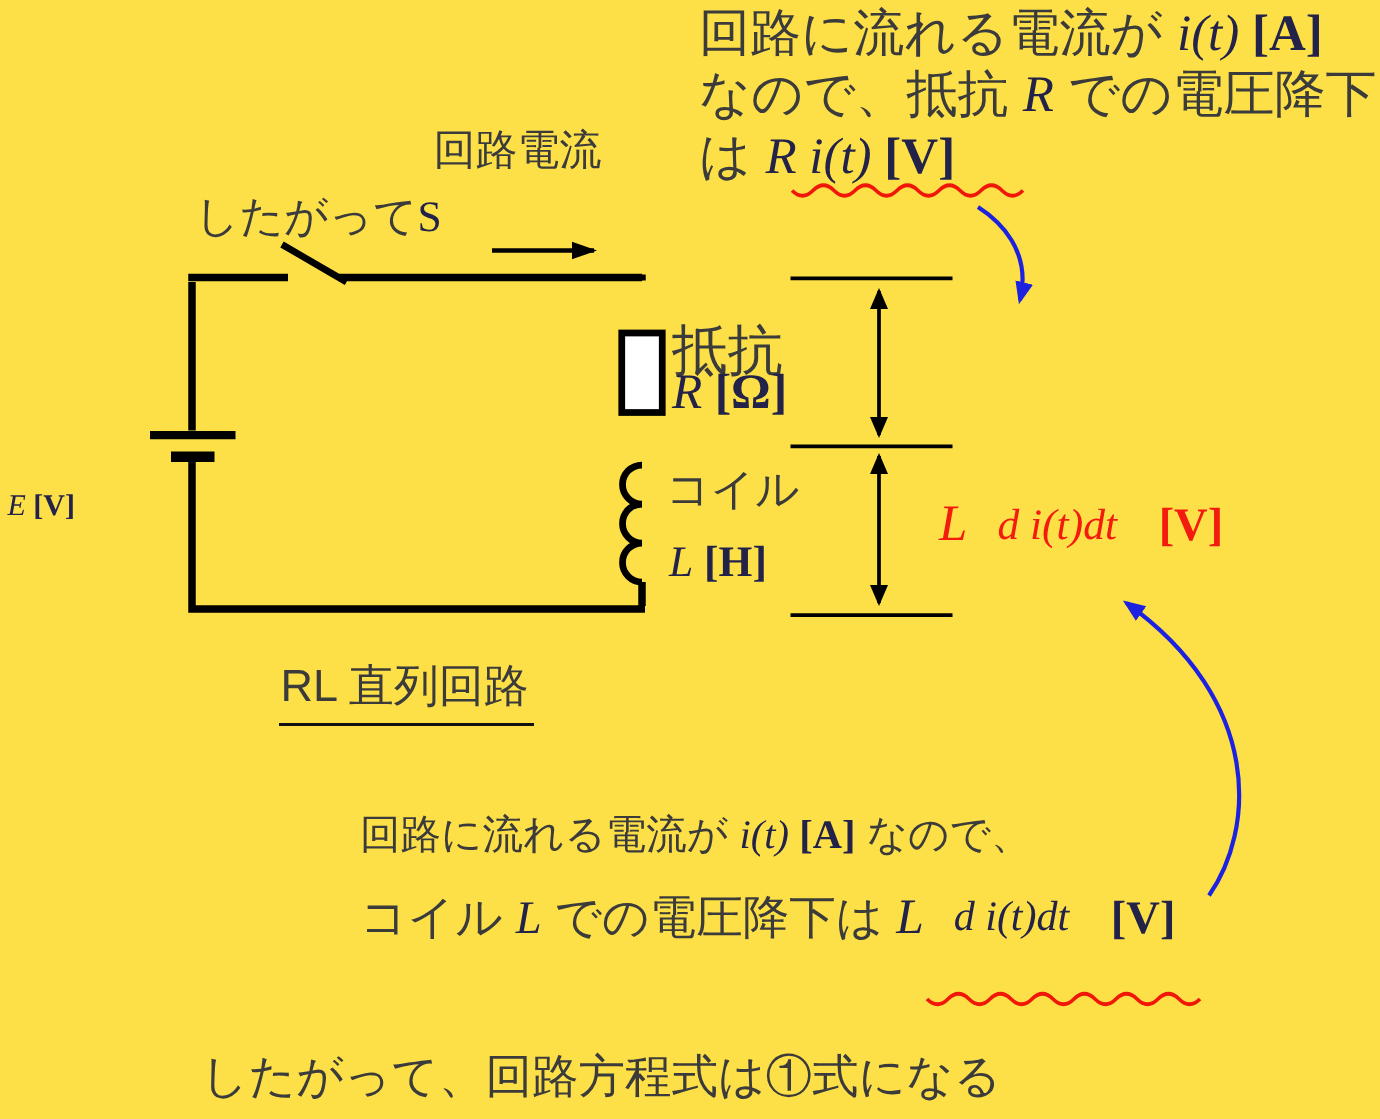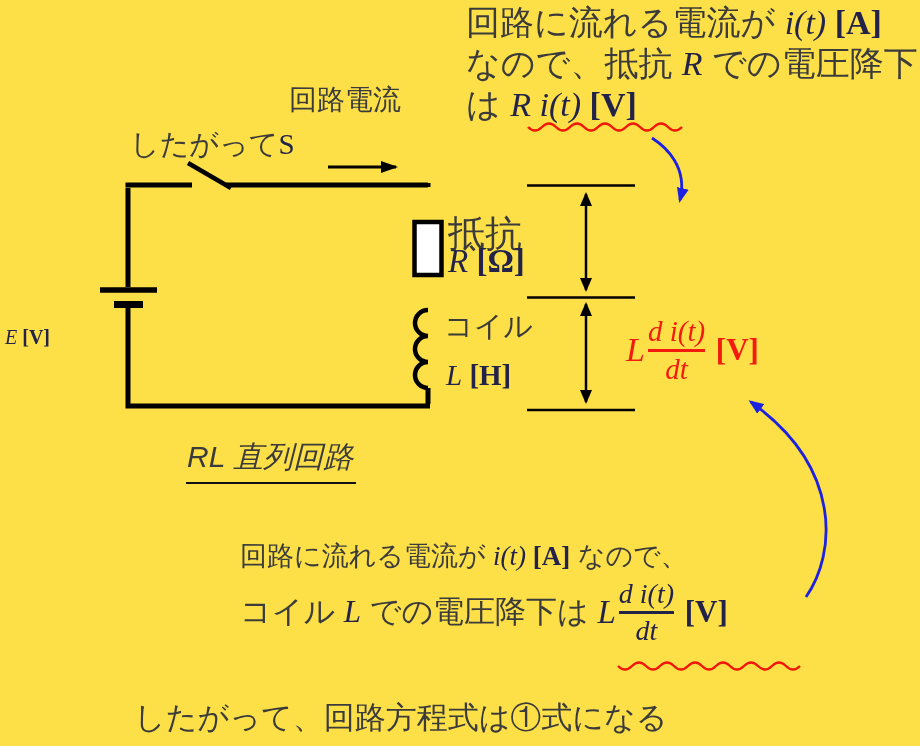--- a/index.html
+++ b/index.html
@@ -6,25 +6,25 @@
   .canvas{position:relative;width:920px;height:746px;background:#fde047;overflow:hidden;
           font-family:"Liberation Sans",sans-serif;}
   .canvas svg{position:absolute;left:0;top:0;}
   .lbl{position:absolute;white-space:nowrap;}
   .lbl span{white-space:pre;}
   .jp{font-family:"Liberation Sans",sans-serif;color:#3b3b3b;}
   .math{font-family:"Liberation Serif",serif;font-style:italic;color:#23234a;}
   .mathup{font-family:"Liberation Serif",serif;font-style:normal;color:#23234a;}
   .unit{font-family:"Liberation Serif",serif;font-style:normal;font-weight:700;color:#23234a;}
   .red, .red .math, .red .unit, .red .mathup{color:#f31b0e;}
-  .frac{display:inline-flex;flex-direction:column;align-items:center;vertical-align:middle;margin:0 3px;}
+  .frac{display:inline-flex;flex-direction:row;align-items:center;vertical-align:middle;margin:0 20px;}
   .frac .bar{align-self:stretch;height:3px;background:currentColor;margin:1px 0;border:0;}
   .frac .num,.frac .den{font-family:"Liberation Serif",serif;font-style:italic;line-height:1.12;color:inherit;}
   .flexline{display:flex;align-items:center;}
-  .caption-underline{border-bottom:2.5px solid #111;padding:0 3px 4px 1px;font-style:italic;}
+  .caption-underline{border-bottom:2.5px solid #111;padding:0 3px 4px 1px;}
 </style>
 </head>
 <body>
 
 <div class="canvas">
 
   <svg width="920" height="746" viewBox="0 0 920 746">
     <defs>
       <marker id="ah-black" viewBox="0 0 14 12" markerWidth="14" markerHeight="12" refX="12" refY="6" orient="auto-start-reverse" markerUnits="userSpaceOnUse">
         <path d="M0,0 L14,6 L0,12 Z" fill="#000"></path>

